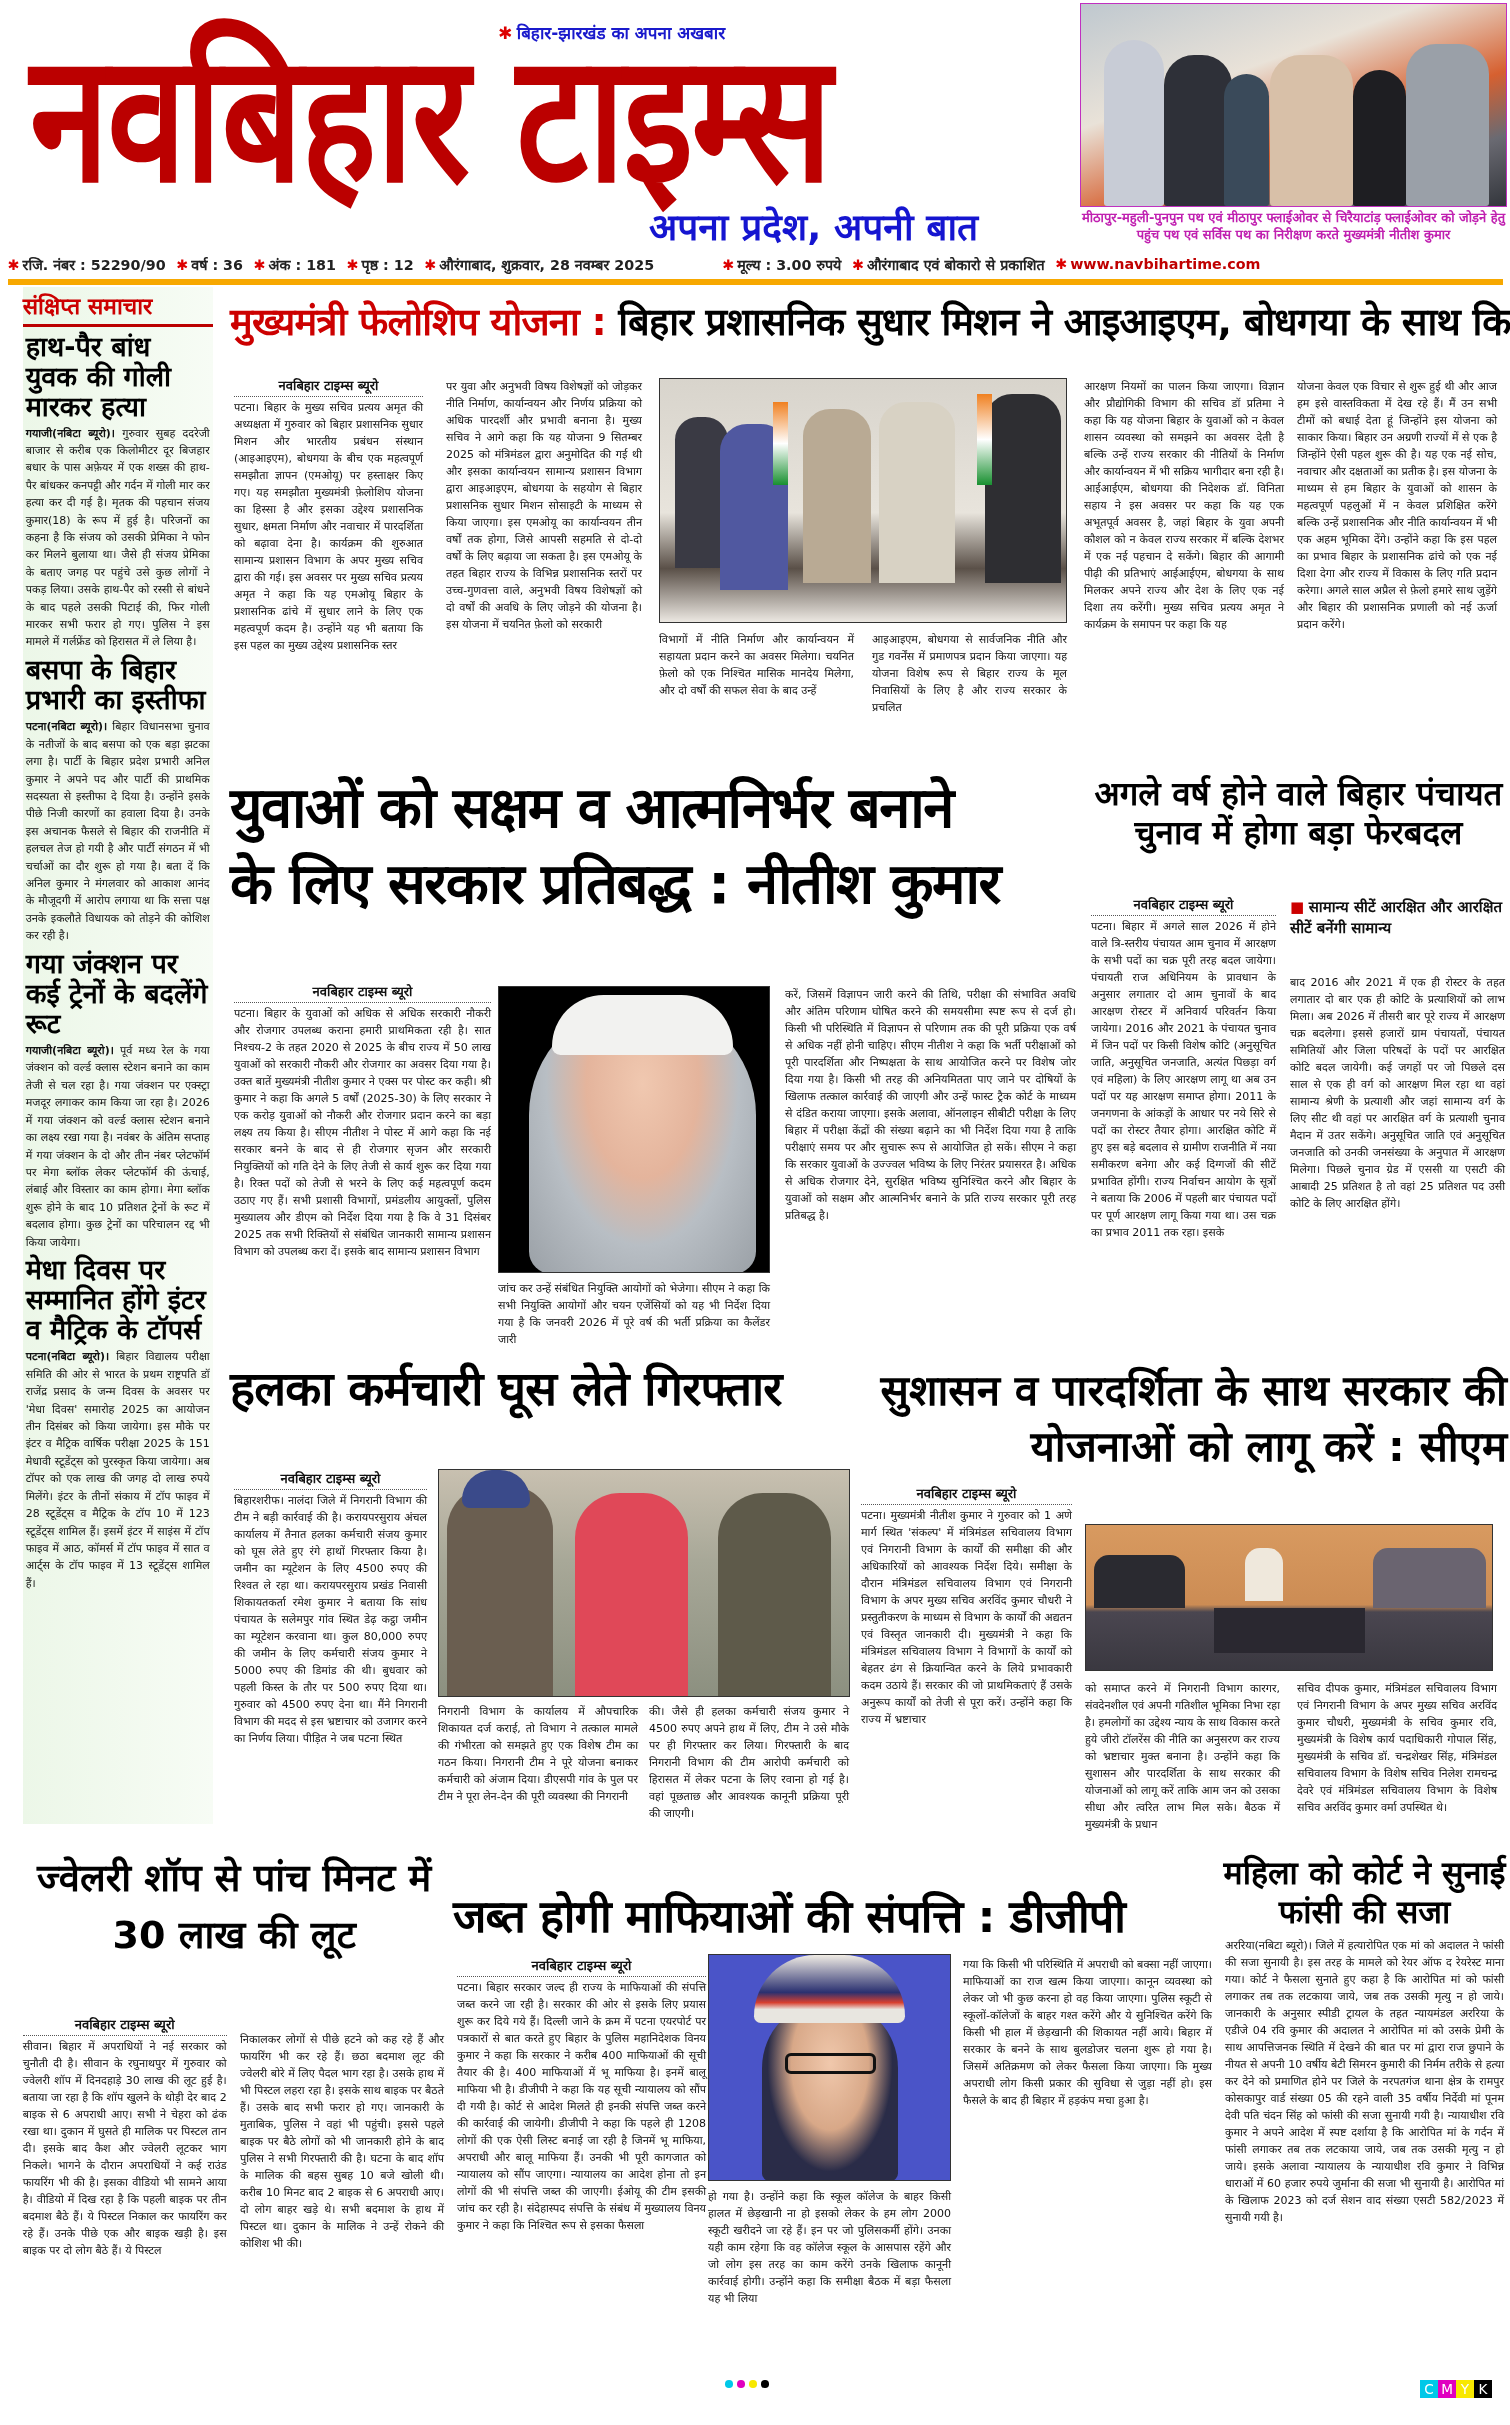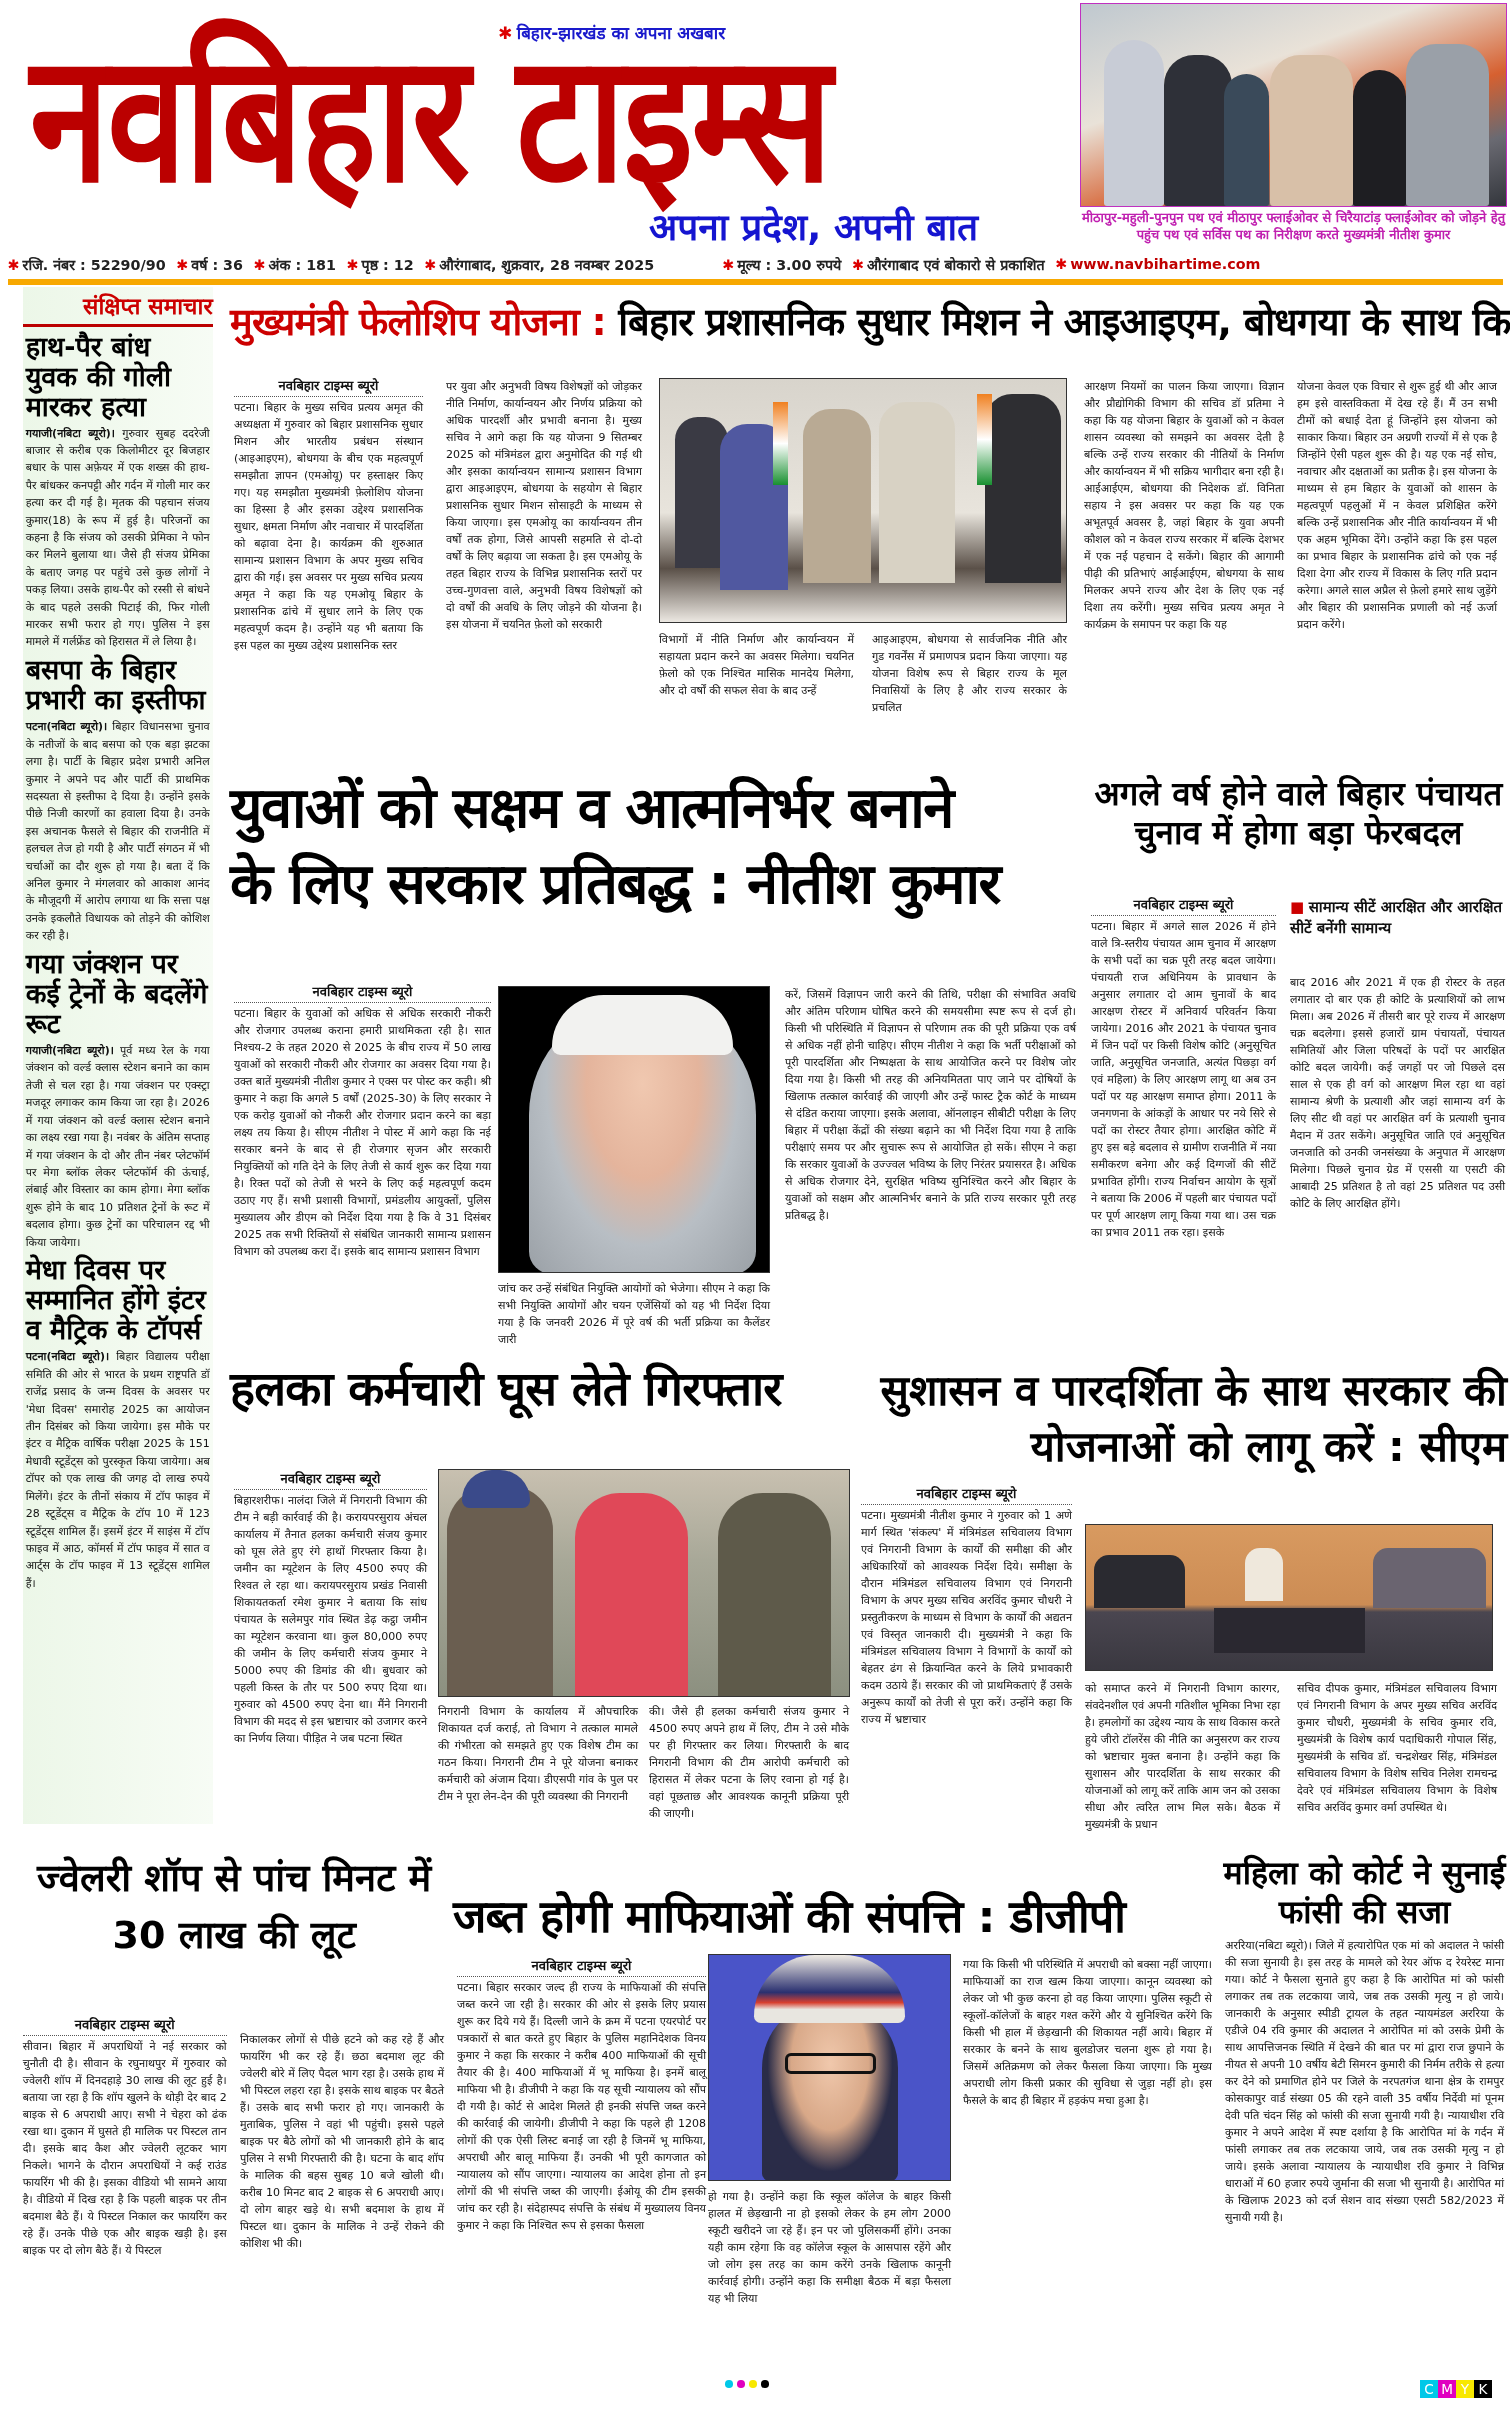--- a/index.html
+++ b/index.html
@@ -17,21 +17,21 @@
   .hero-caption { position: absolute; left: 1080px; top: 210px; width: 427px; text-align: center; font-size: 13px; line-height: 16.6px; font-weight: bold; color: #c020b0; }
 
   .infobar { position: absolute; left: 7.6px; top: 251px; width: 1495px; height: 26px; font-size: 14.3px; font-weight: bold; color: #222; display: flex; align-items: center; font-family: "DejaVu Sans", sans-serif; }
   .infobar .item { margin-right: 10.6px; white-space: nowrap; }
   .infobar .star { color: #d00; margin-right: 3px; }
   .infobar .url { color: #c00000; }
   .rule-orange { position: absolute; left: 7.6px; top: 279px; width: 1495px; height: 6px; background: #f7a800; }
 
   
   .briefs { position: absolute; left: 22.7px; top: 287px; width: 190px; height: 1537px; background: linear-gradient(90deg, #ecf7e8, #f7fcf5); }
-  .briefs-title { text-align: right; font-size: 22.7px; font-weight: bold; color: #c00; border-bottom: 3px solid #b00; padding: 3px 0 3px; }
+  .briefs-title { text-align: left; font-size: 22.7px; font-weight: bold; color: #c00; border-bottom: 3px solid #b00; padding: 3px 0 3px; }
   .brief { padding: 4.5px 3px 0 3px; }
   .brief h3 { font-size: 27px; line-height: 30px; font-weight: bold; color: #000; margin-bottom: 3px; }
   .brief p { font-size: 11px; line-height: 17.4px; text-align: justify; color: #111; }
   .brief p b { font-weight: bold; }
 
   
   .abs { position: absolute; }
   .headline { font-weight: bold; color: #000; line-height: 1.1; font-family: "DejaVu Sans", sans-serif; }
   .headline .red { color: #c00; }
   .byline { text-align: center; font-weight: bold; font-size: 13px; border-bottom: 0.8px dotted #555; padding-bottom: 1.5px; margin-bottom: 2.3px; }

